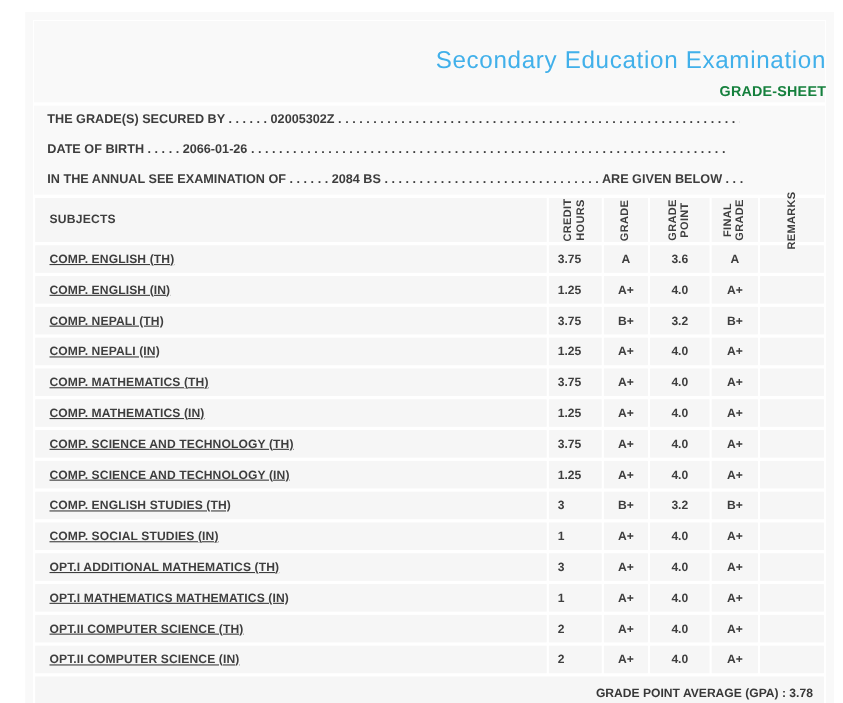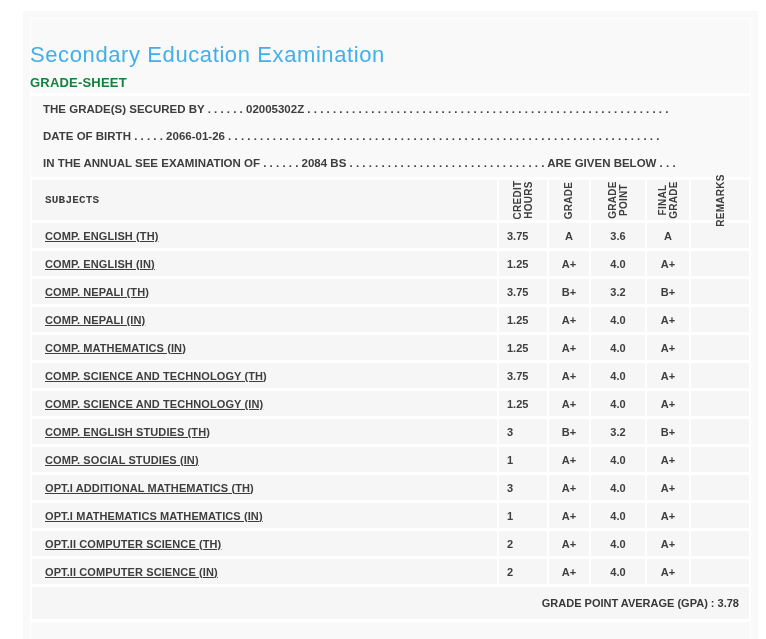--- a/index.html
+++ b/index.html
@@ -18,21 +18,21 @@
     height: 760px;
     box-sizing: border-box;
     background: #f9f9f9;
     border: 7px solid #f9f9f9;
     box-shadow: inset 0 0 0 1px #ffffff;
   }
   .title-block {
     height: 75px;
     box-sizing: border-box;
     padding-top: 24px;
-    text-align: left;
+    text-align: right;
   }
   .page-title {
     margin: 0;
     font-size: 22px;
     font-weight: 400;
     letter-spacing: 0.6px;
     color: #41b0ea;
     line-height: 26px;
   }
   .page-subtitle {
@@ -76,21 +76,20 @@
     font-size: 11px;
     font-weight: 700;
     color: #3e3e3e;
     margin: 0;
   }
   thead td { height: 38px; }
   td.h-subjects {
     vertical-align: middle;
     padding-left: 13px;
     letter-spacing: 0.2px;
-    font-family: Liberation Mono, monospace;
   }
   td.vcell { position: relative; }
   .vhead {
     position: absolute;
     inset: 0;
     display: flex;
     align-items: center;
     justify-content: center;
   }
   .vtext {
@@ -197,20 +196,28 @@
         </tr>
         <tr>
           <td class="c-subject">COMP. NEPALI (IN)</td>
           <td class="c-creditval">1.25</td>
           <td class="c-center">A+</td>
           <td class="c-center">4.0</td>
           <td class="c-center">A+</td>
           <td class="c-remarksval"></td>
         </tr>
         <tr>
+          <td class="c-subject">COMP. MATHEMATICS (TH)</td>
+          <td class="c-creditval">3.75</td>
+          <td class="c-center">A+</td>
+          <td class="c-center">4.0</td>
+          <td class="c-center">A+</td>
+          <td class="c-remarksval"></td>
+        </tr>
+        <tr>
           <td class="c-subject">COMP. MATHEMATICS (IN)</td>
           <td class="c-creditval">1.25</td>
           <td class="c-center">A+</td>
           <td class="c-center">4.0</td>
           <td class="c-center">A+</td>
           <td class="c-remarksval"></td>
         </tr>
         <tr>
           <td class="c-subject">COMP. SCIENCE AND TECHNOLOGY (TH)</td>
           <td class="c-creditval">3.75</td>

